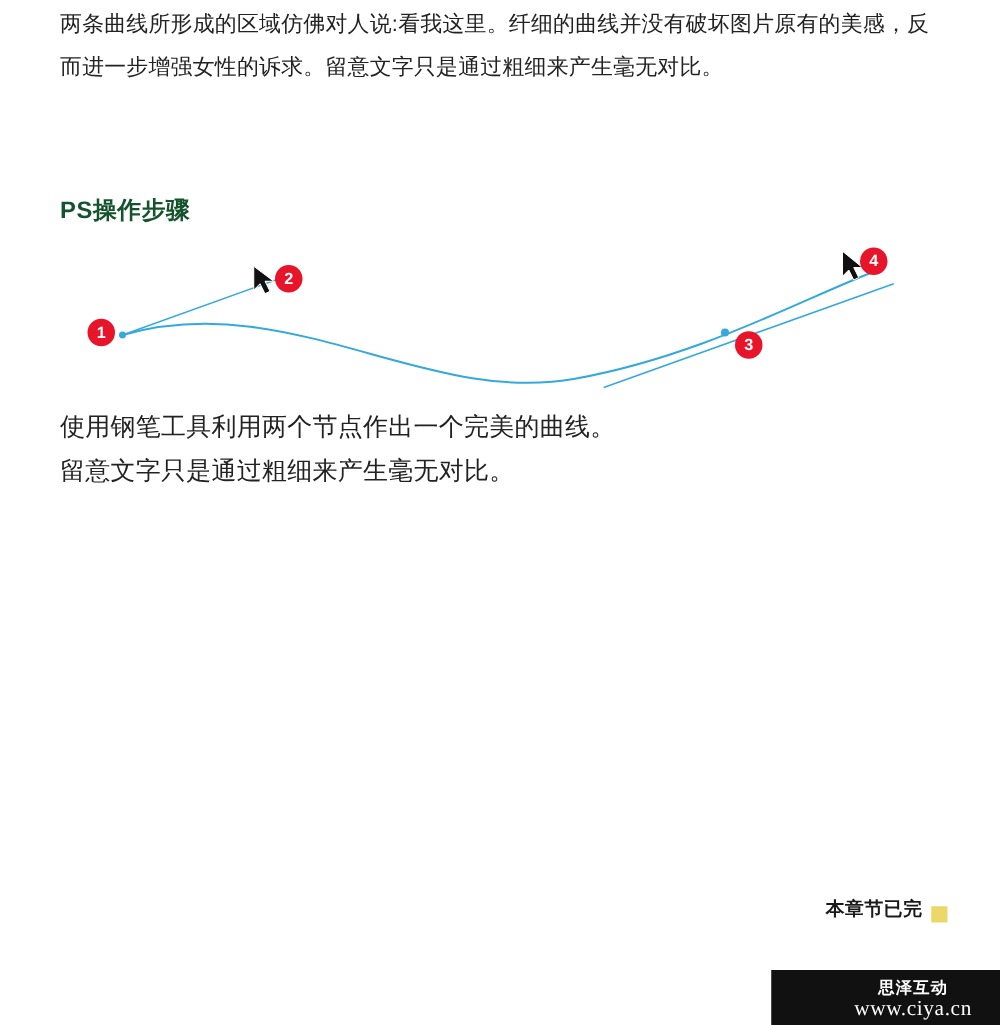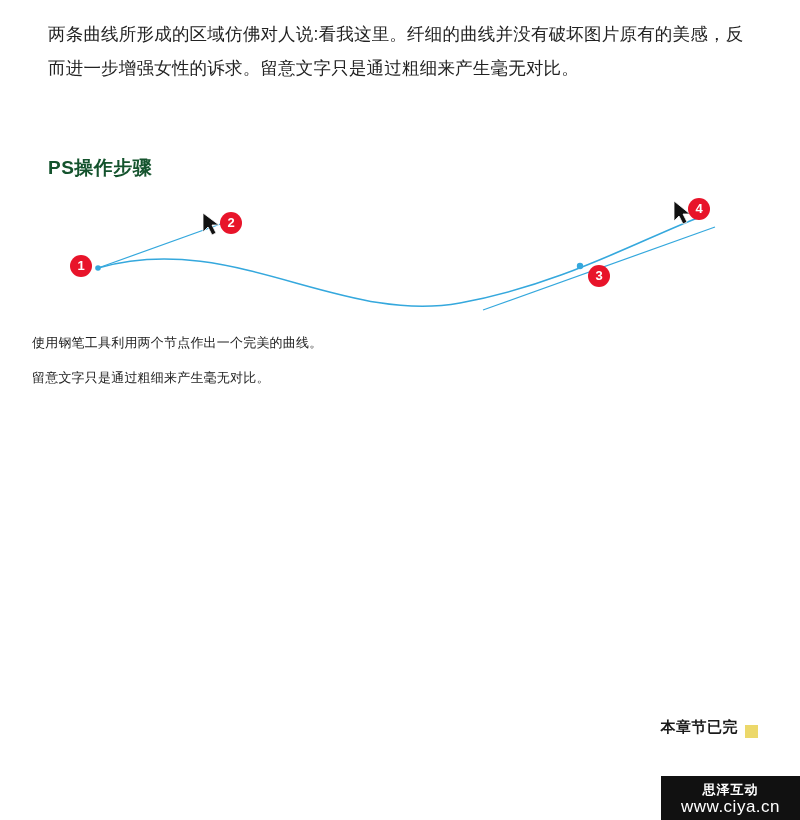--- a/index.html
+++ b/index.html
@@ -16,21 +16,21 @@
     overflow: hidden;
   }
   .page {
     position: relative;
     width: 800px;
     height: 820px;
   }
   .intro {
     position: absolute;
     left: 48px;
-    top: 17px;
+    top: 2px;
     width: 706px;
     font-size: 17.5px;
     line-height: 34px;
     color: #222222;
     letter-spacing: 0.2px;
   }
   .intro p {
     margin: 0;
   }
   .section-title {
@@ -65,24 +65,24 @@
     text-align: center;
     font-family: "Liberation Sans", sans-serif;
   }
   .badge-1 { left: 30px; top: 70px; }
   .badge-2 { left: 180px; top: 27px; }
   .badge-3 { left: 548px; top: 80px; }
   .badge-4 { left: 648px; top: 13px; }
 
   .body-text {
     position: absolute;
-    left: 32px;
+    left: 48px;
     top: 325px;
     width: 706px;
-    font-size: 13px;
+    font-size: 20px;
     line-height: 35px;
     color: #222222;
     letter-spacing: 0.2px;
   }
   .body-text p {
     margin: 0;
   }
   .footer-note {
     position: absolute;
     right: 62px;
@@ -102,21 +102,22 @@
   }
   .watermark {
     position: absolute;
     right: 0px;
     bottom: 0px;
     width: 139px;
     height: 44px;
     background: #111111;
     color: #ffffff;
     text-align: center;
-    font-family: Liberation Sans, sans-serif;
+    font-family: Liberation Serif, serif;
+    padding-left: 44px;
   }
   .watermark .wm-title {
     font-size: 13px;
     font-weight: bold;
     letter-spacing: 1px;
     padding-top: 5px;
     line-height: 18px;
   }
   .watermark .wm-url {
     font-size: 17px;

